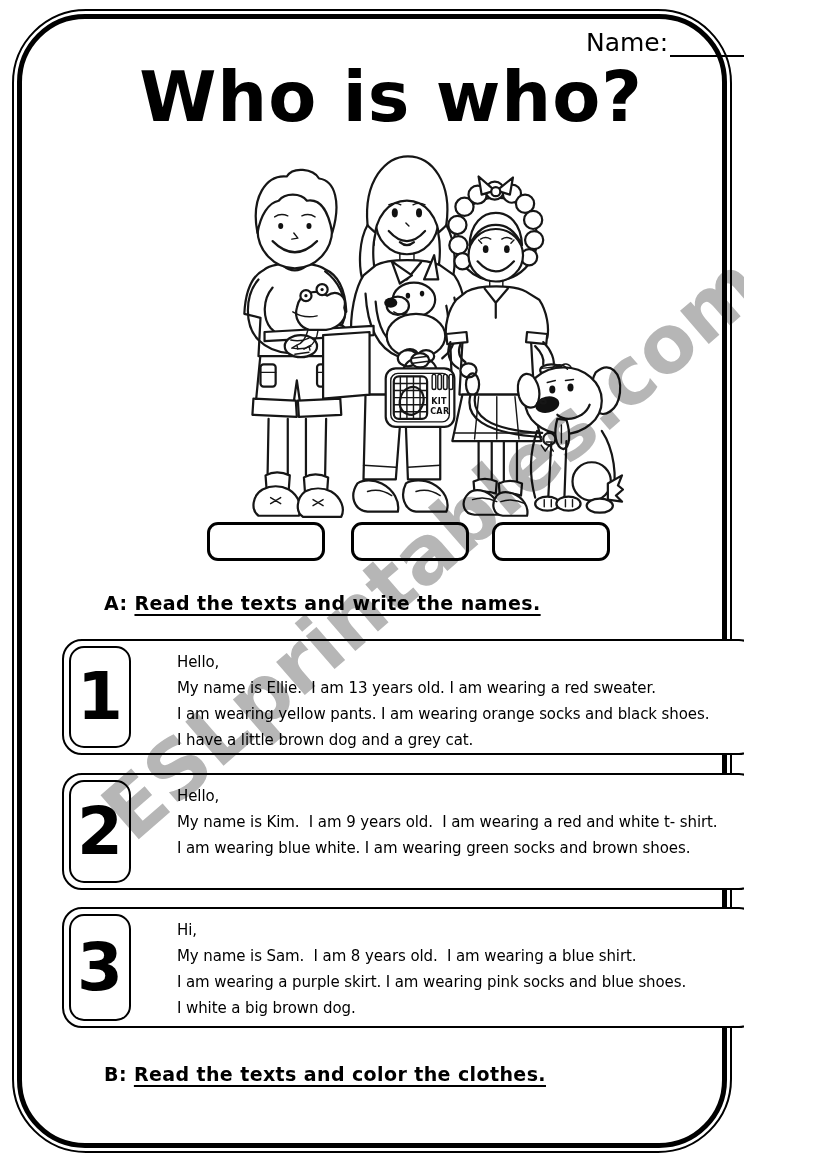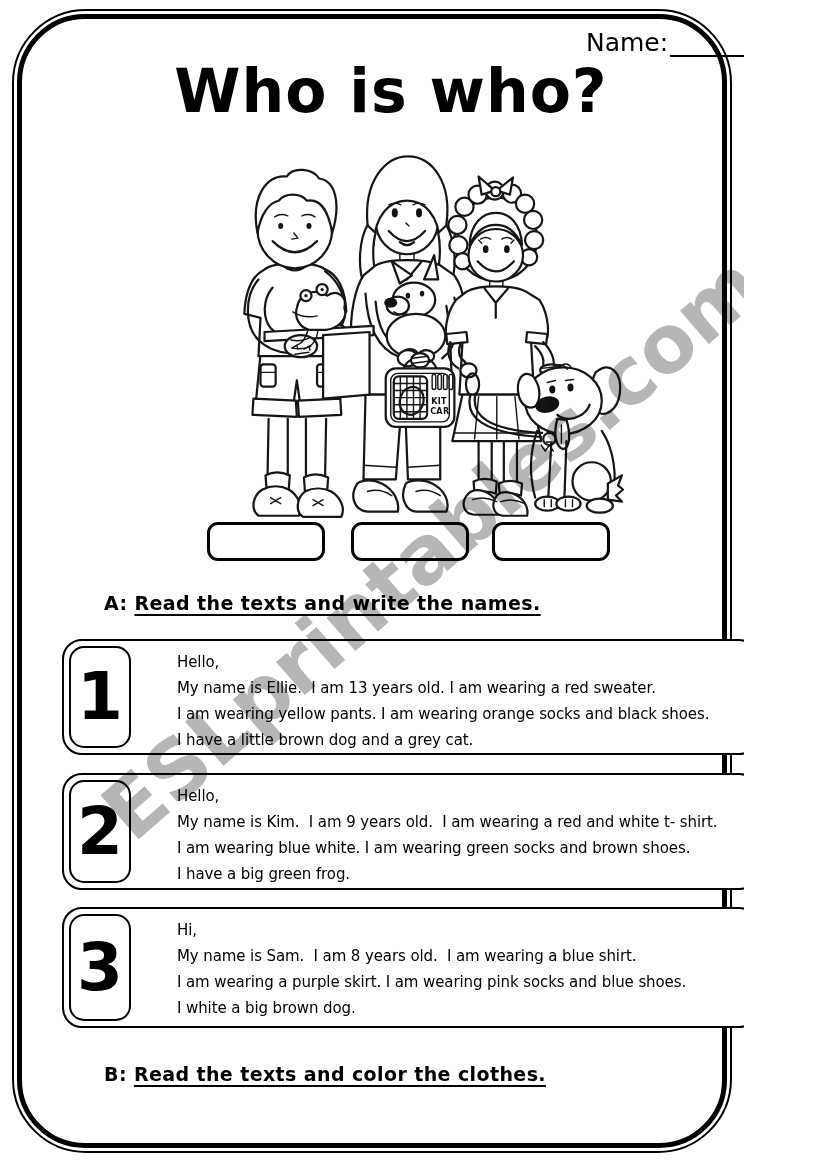--- a/index.html
+++ b/index.html
@@ -9,21 +9,21 @@
   .frame-outer{position:absolute;inset:9px 12px 16px 12px;border:2.5px solid #000;
                border-radius:74px;box-sizing:border-box;}
   .frame-inner{position:absolute;inset:14px 17px 21px 17px;border:5px solid #000;
                border-radius:68px;box-sizing:border-box;}
   
   .name-row{position:absolute;left:586px;top:28px;font-size:25px;white-space:nowrap;}
   .name-line{display:inline-block;width:128px;border-bottom:2.5px solid #000;height:25px;
              vertical-align:bottom;margin-left:2px;}
   
   .title{position:absolute;left:0;top:56px;width:782px;margin:0;text-align:center;
-         font-size:60px;font-weight:700;letter-spacing:1px;}
+         font-size:70px;font-weight:700;letter-spacing:1px;}
   
   .illustration{position:absolute;left:208px;top:140px;}
   .illustration .f{fill:#fff;}
   .illustration .k{fill:#111;stroke:none;}
   .illustration path,.illustration ellipse,.illustration circle,.illustration rect,.illustration line{
       stroke:#161616;stroke-width:2.2;stroke-linecap:round;stroke-linejoin:round;fill:none;}
   .illustration .thin{stroke-width:1.4;}
   .illustration text{stroke:none;fill:#111;font-weight:700;font-size:8px;letter-spacing:.3px;}
   
   .name-box{position:absolute;top:522px;width:118px;height:39px;border:3.5px solid #000;
@@ -242,21 +242,20 @@
       <div class="line">I have a little brown dog and a grey cat.</div>
     </div>
   </div>
 
   <div class="text-box tb2">
     <div class="num-box">2</div>
     <div class="text-lines">
       <div class="line">Hello,</div>
       <div class="line">My name is Kim.  I am 9 years old.  I am wearing a red and white t- shirt.</div>
       <div class="line">I am wearing blue white. I am wearing green socks and brown shoes.</div>
-      <div class="line">I have a big green frog.</div>
     </div>
   </div>
 
   <div class="text-box tb3">
     <div class="num-box">3</div>
     <div class="text-lines">
       <div class="line">Hi,</div>
       <div class="line">My name is Sam.  I am 8 years old.  I am wearing a blue shirt.</div>
       <div class="line">I am wearing a purple skirt. I am wearing pink socks and blue shoes.</div>
       <div class="line">I white a big brown dog.</div>

